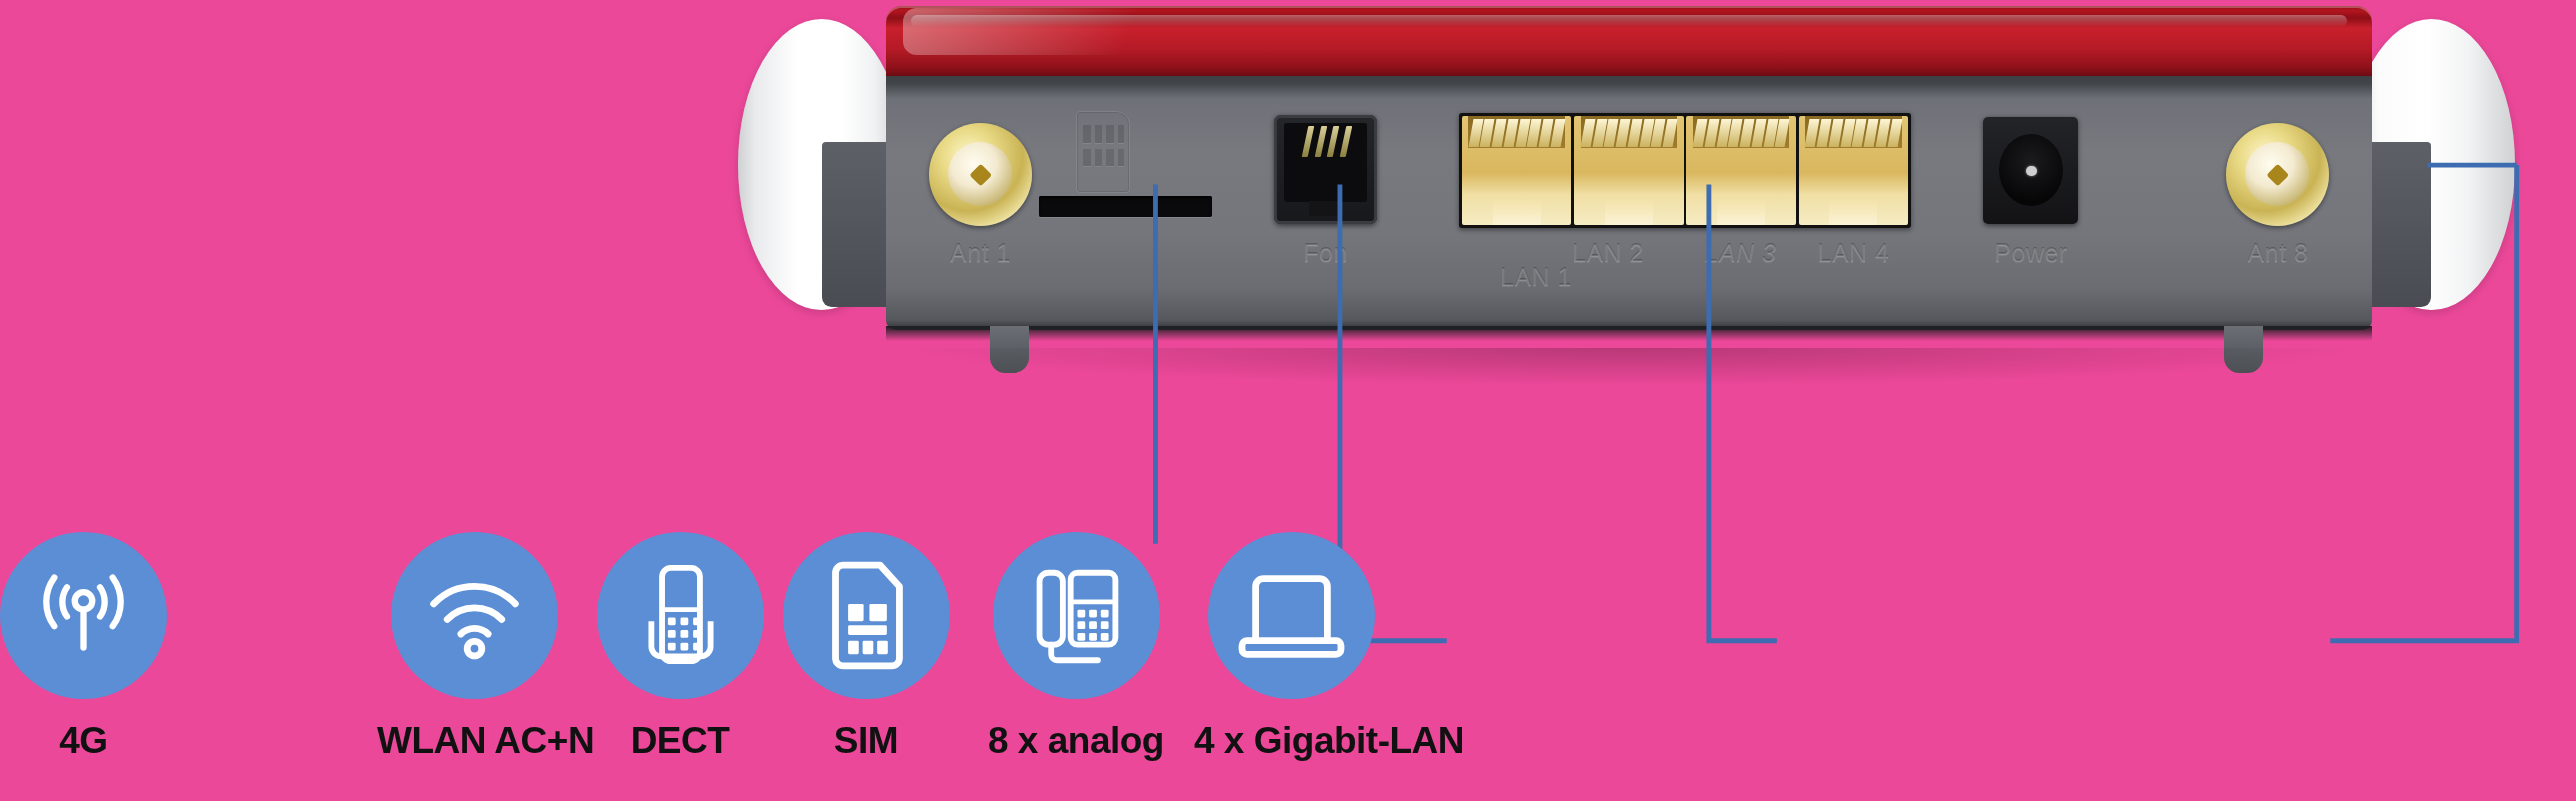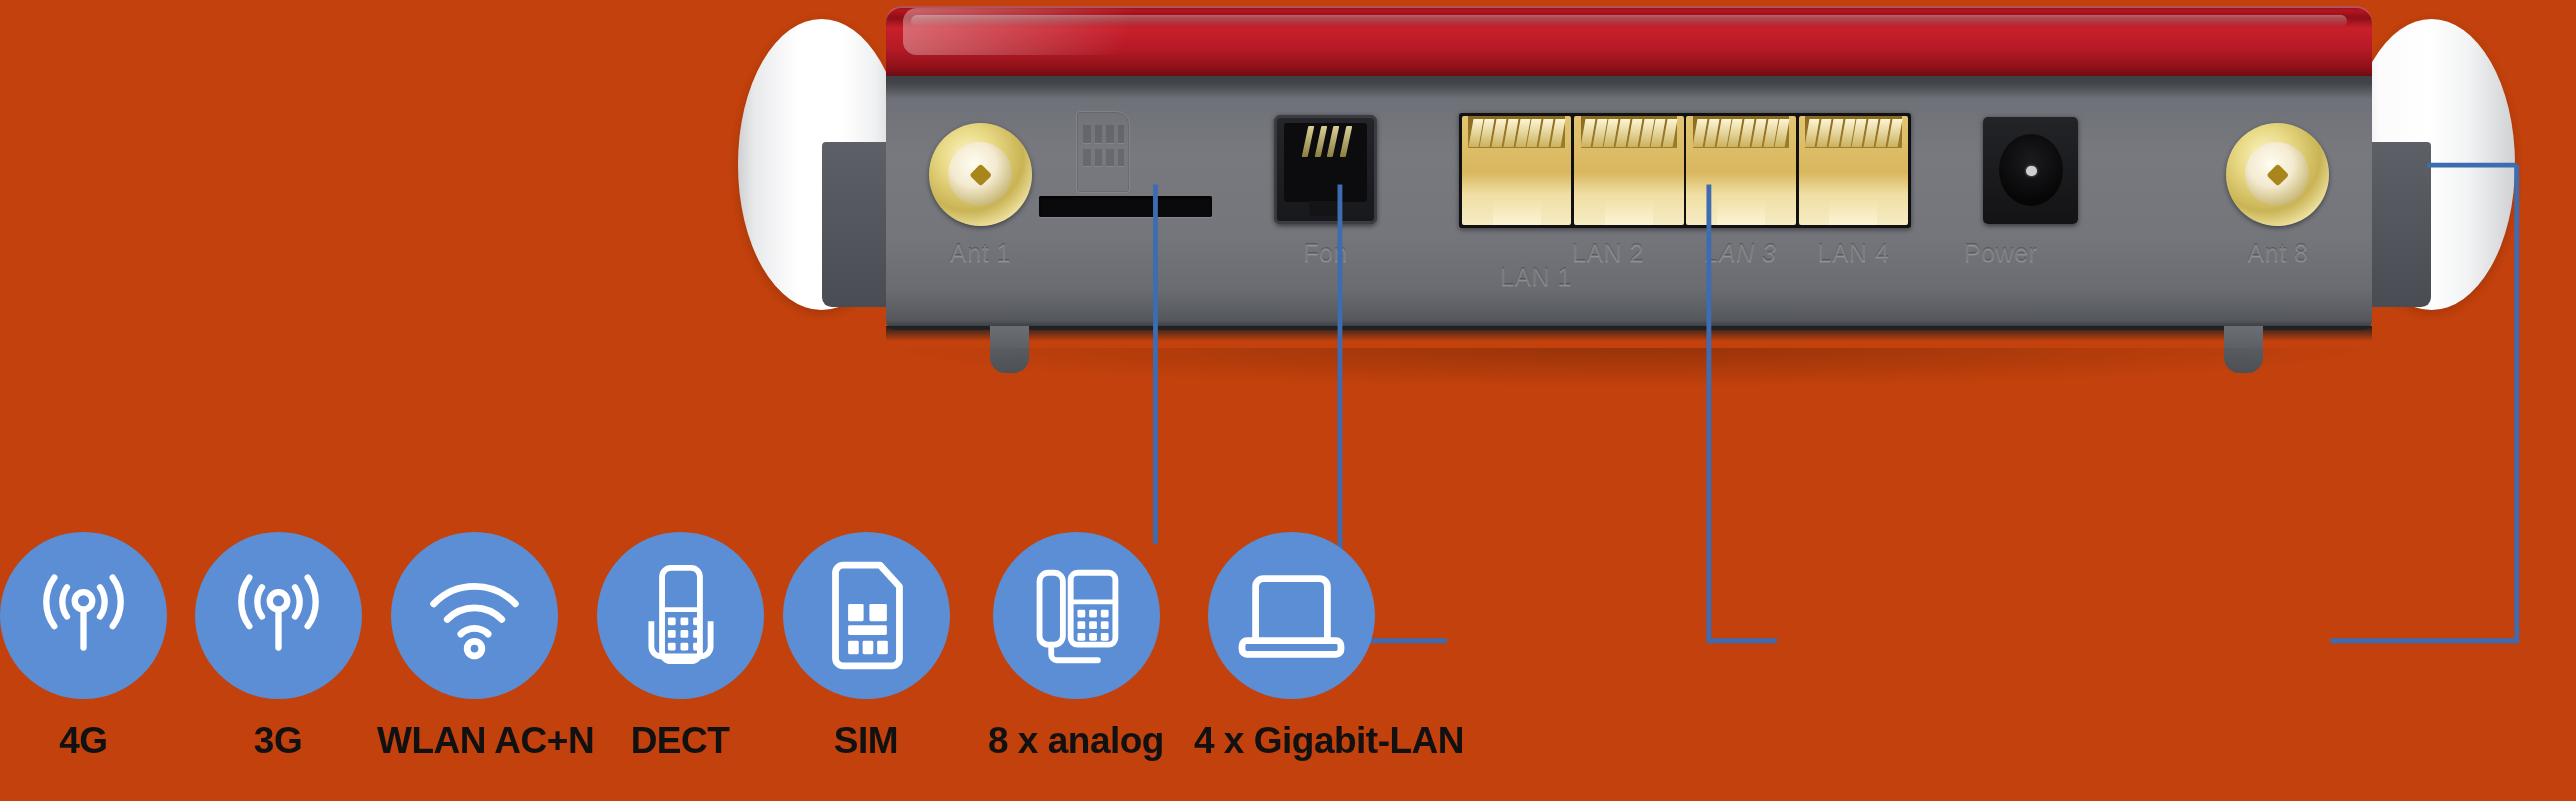--- a/index.html
+++ b/index.html
@@ -2,21 +2,21 @@
 <html><head>
 <meta charset="utf-8">
 <style>
   * { box-sizing: border-box; margin: 0; padding: 0; }
   html, body {
     width: 2576px; height: 801px;
     background: #ffffff;
     font-family: "Liberation Sans", sans-serif;
     overflow: hidden;
   }
-  #stage { position: relative; width: 2576px; height: 801px; background: #c2410c; }
+  #stage { position: relative; width: 2576px; height: 801px; background: #ec4899; }
 
   
   #router { position: absolute; left: 738px; top: 5.8px; width: 1777px; height: 350px; }
 
   .endcap {
     position: absolute; top: 13.6px; width: 167px; height: 291px;
     border-radius: 84px / 146px;
     background: linear-gradient(to right,
       #cfd0d2 0%, #e9eaec 10%, #ffffff 36%, #ffffff 62%, #f0f1f2 82%, #c9cbcd 100%);
     box-shadow: 0 2.9px 9.7px rgba(0,0,0,.16);
@@ -297,21 +297,21 @@
             </div>
           <div class="notch"></div>
         </div>
       </div>
       <div class="portlabel" style="left:573px; width:113px; text-align:right;margin-top:24px;">LAN 1</div>
       <div class="portlabel" style="left:686px; width:113px; text-align:left;">LAN 2</div>
       <div class="portlabel" style="left:798px; width:113px; text-align:center;font-style:italic;">LAN 3</div>
       <div class="portlabel" style="left:911px; width:113px; text-align:center;">LAN 4</div>
 
       <div class="powerjack"></div>
-      <div class="portlabel" style="left:1078px; width:134px; ">Power</div>
+      <div class="portlabel" style="left:1078px; width:134px; text-align:center;">Power</div>
 
       <div class="portlabel" style="right:29px; width:130px; text-align:center;">Ant 8</div>
       <div class="sma a2"></div>
     </div>
   </div>
 
   <svg id="lines" viewBox="0 0 2653 825">
     <g fill="none" stroke="#3d6cb0" stroke-width="5">
 
       <path d="M1190 190 L1190 560"></path>
@@ -336,35 +336,20 @@
             <path d="M38 26 A26 26 0 0 0 38 56"></path>
             <path d="M72 26 A26 26 0 0 1 72 56"></path>
             <path d="M25 16 A42 42 0 0 0 25 66"></path>
             <path d="M85 16 A42 42 0 0 1 85 66"></path>
           </g>
         </svg>
       </div>
       <div class="flabel">4G</div>
     </div>
 
-    <div class="feature" style="left:181px;">
-      <div class="bubble">
-        <svg width="107" height="107" viewBox="0 0 110 110">
-          <g fill="none" stroke="#fff" stroke-width="6.5" stroke-linecap="round">
-            <circle cx="55" cy="40" r="9"></circle>
-            <path d="M55 49 L55 88"></path>
-            <path d="M38 26 A26 26 0 0 0 38 56"></path>
-            <path d="M72 26 A26 26 0 0 1 72 56"></path>
-            <path d="M25 16 A42 42 0 0 0 25 66"></path>
-            <path d="M85 16 A42 42 0 0 1 85 66"></path>
-          </g>
-        </svg>
-      </div>
-      <div class="flabel">3G</div>
-    </div>
 
     <div class="feature" style="left:583px;">
       <div class="bubble">
         <svg width="101" height="109" viewBox="0 0 104 112">
           <g fill="none" stroke="#fff" stroke-width="6" stroke-linejoin="round">
             <rect x="33" y="7" width="39" height="96" rx="9"></rect>
             <line x1="33" y1="50" x2="72" y2="50" stroke-width="5"></line>
             <path d="M22 62 L22 88 A10 10 0 0 0 32 98 L73 98 A10 10 0 0 0 83 88 L83 62" stroke-width="6"></path>
           </g>
           <g fill="#fff">

